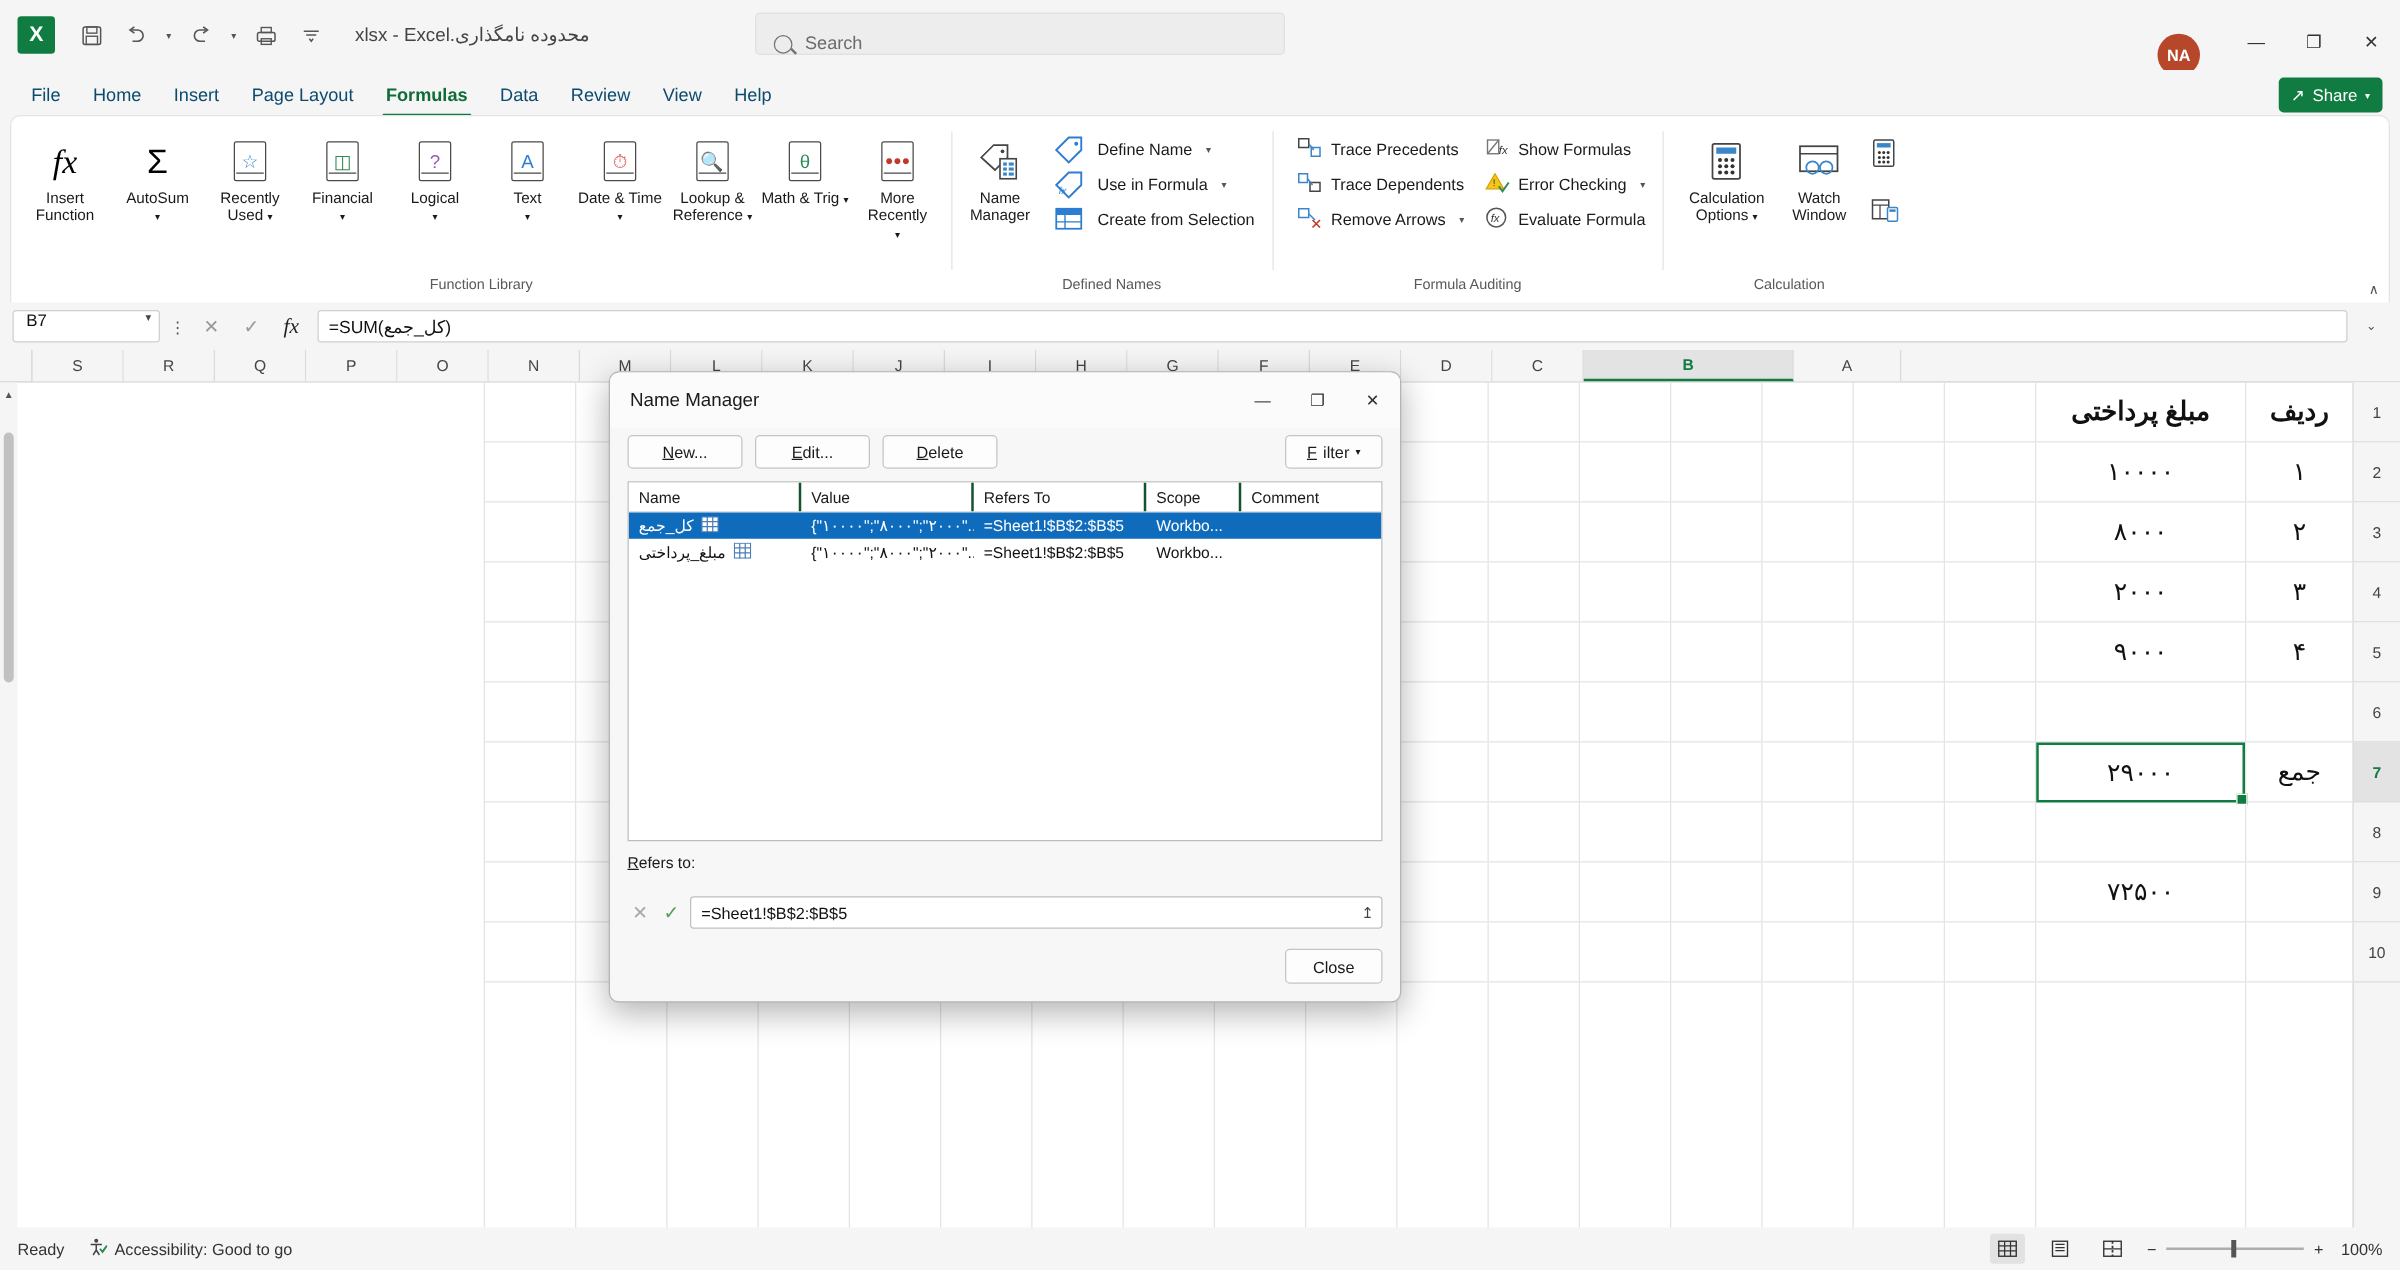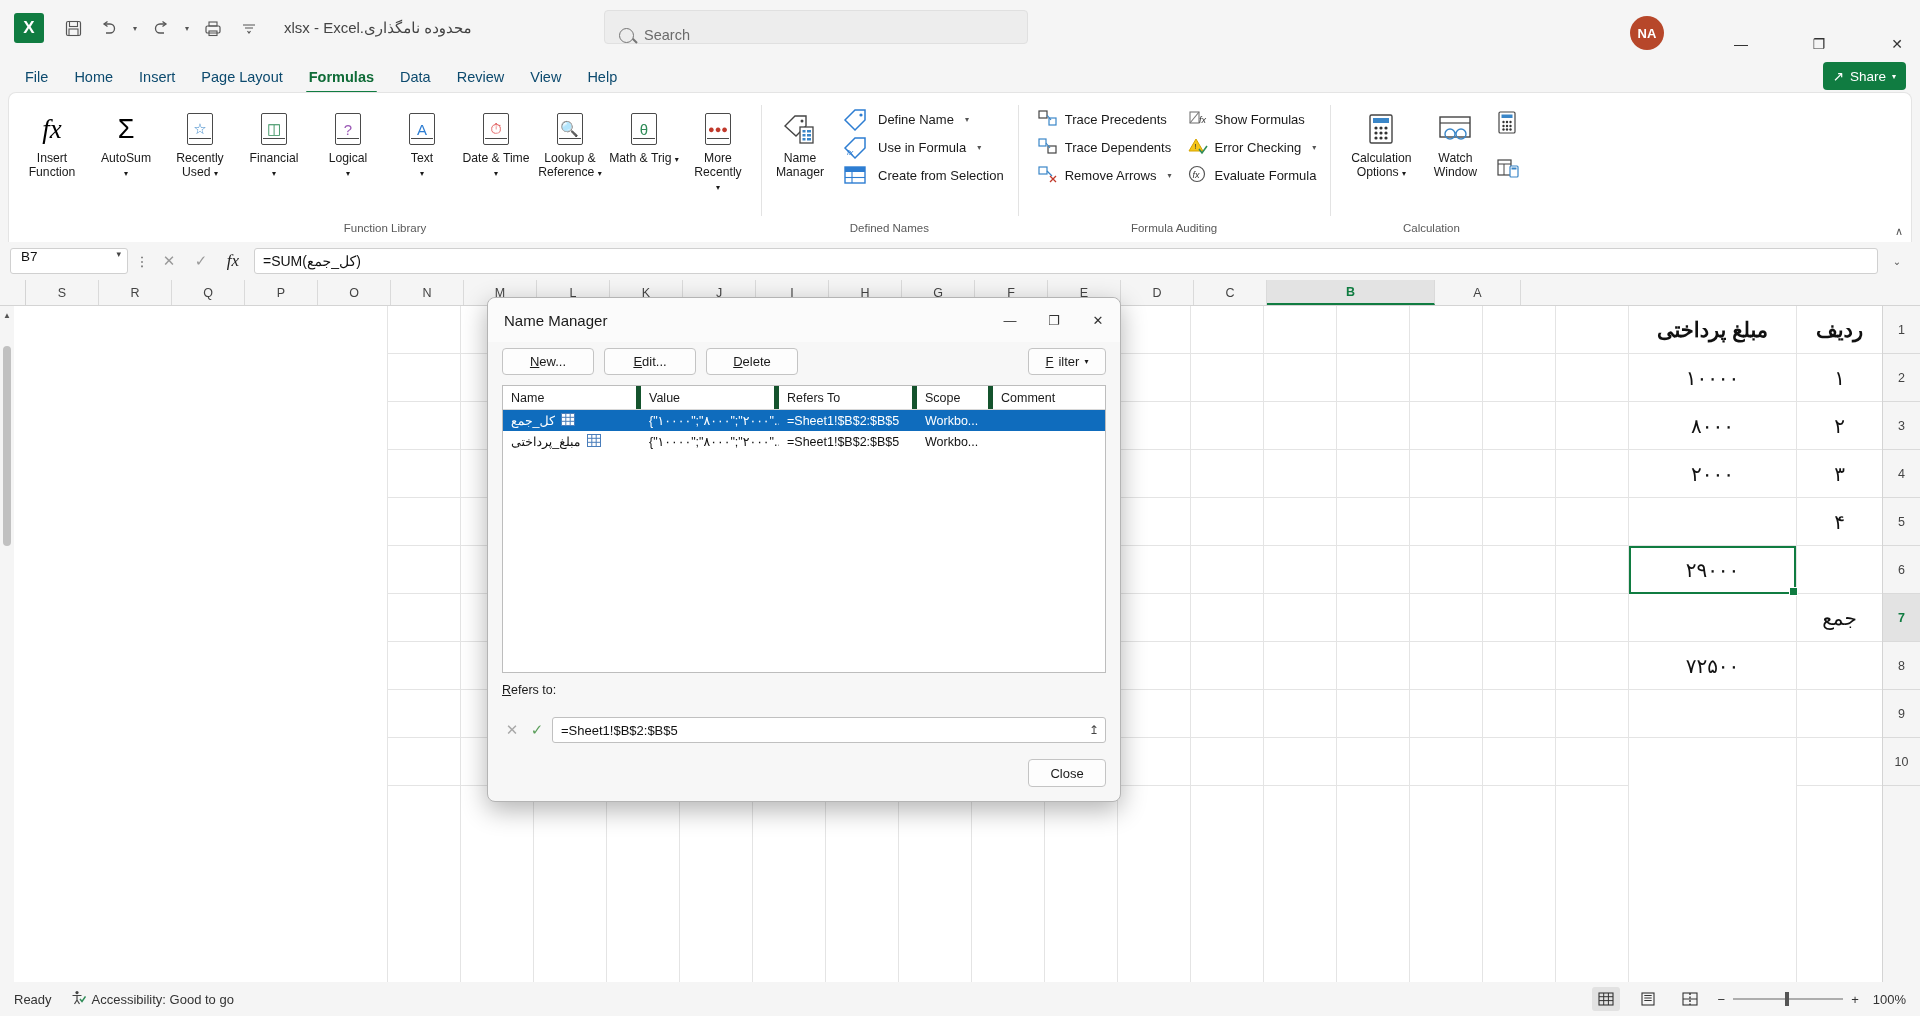--- a/index.html
+++ b/index.html
@@ -35,22 +35,22 @@
     position: absolute; left: 604px; top: 10px; width: 424px; height: 34px;
     background: #ededed; border: 1px solid #e0e0e0; border-radius: 4px;
     display: flex; align-items: flex-end; padding-left: 14px; gap: 10px;
   }
   .searchbox .mag { width: 15px; height: 15px; border: 1.6px solid #757575;
     border-radius: 50%; position: relative; }
   .searchbox .mag::after { content: ""; position: absolute; width: 6px; height: 1.6px;
     background: #757575; transform: rotate(45deg); right: -5px; bottom: 0px; }
   .searchbox span { font-size: 14.5px; color: #6b6b6b; }
 
-  .win-right { position: absolute; right: 0; top: 16px; height: 56px;
-    display: flex; align-items: flex-start; gap: 32px; }
+  .win-right { position: absolute; right: 0; top: 5px; height: 56px;
+    display: flex; align-items: flex-end; }
   .avatar {
     width: 34px; height: 34px; border-radius: 50%; background: #b7472a;
     color: #fff; font-size: 13px; font-weight: bold; display: flex;
     align-items: center; justify-content: center; margin-right: 22px;
   }
   .wbtn { width: 46px; height: 56px; display: flex; align-items: center;
     justify-content: center; color: #333; font-size: 14px; }
 
   
   .tabsrow {
@@ -245,21 +245,21 @@
   .dbtn u { text-decoration: underline; }
   .dbtn.filter { margin-left: auto; min-width: 78px; gap: 5px; }
 
   .dlg-table {
     margin: 0 14px; background: #fff; border: 1px solid #bdbdbd; flex: 1;
     display: flex; flex-direction: column; overflow: hidden;
   }
   .tbl-head { display: flex; height: 24px; background: #fff;
     border-bottom: 1px solid #d8d8d8; }
   .th { font-size: 12.5px; color: #1a1a1a; padding-left: 8px;
-    display: flex; align-items: center; border-right: 5px solid #14532d; }
+    display: flex; align-items: center; border-right: 2px solid #14532d; }
   .tr { display: flex; height: 21px; align-items: center; font-size: 12.5px;
     color: #111; }
   .tr.selected { background: #0f6cbd; color: #fff; }
   .td { padding-left: 8px; display: flex; align-items: center;
     overflow: hidden; white-space: nowrap; }
   .td.name { gap: 6px; direction: rtl; justify-content: flex-end;
     padding-right: 6px; }
   .nameicon { width: 14px; height: 13px; flex: 0 0 auto; }
   .dlg-refers { padding: 10px 14px 4px 14px; }
   .dlg-refers .lbl { font-size: 12.5px; color: #1a1a1a; margin-bottom: 20px; }
@@ -644,20 +644,21 @@
           <div class="gcell">جمع</div>
           <div class="gcell"></div>
           <div class="gcell"></div>
           <div class="gcell"></div>
         </div>
         <div class="gcol" style="width: 168px;">
           <div class="gcell hdr">مبلغ پرداختی</div>
           <div class="gcell">۱۰۰۰۰</div>
           <div class="gcell">۸۰۰۰</div>
           <div class="gcell">۲۰۰۰</div>
+          <div class="gcell">۹۰۰۰</div>
           <div class="gcell"></div>
           <div class="gcell selcell">۲۹۰۰۰</div>
           <div class="gcell"></div>
           <div class="gcell">۷۲۵۰۰</div>
           <div class="gcell"></div>
         </div>
         <div class="gcol" style="width: 73px;">
           <div class="gcell hdr"></div>
           <div class="gcell"></div>
           <div class="gcell"></div>

